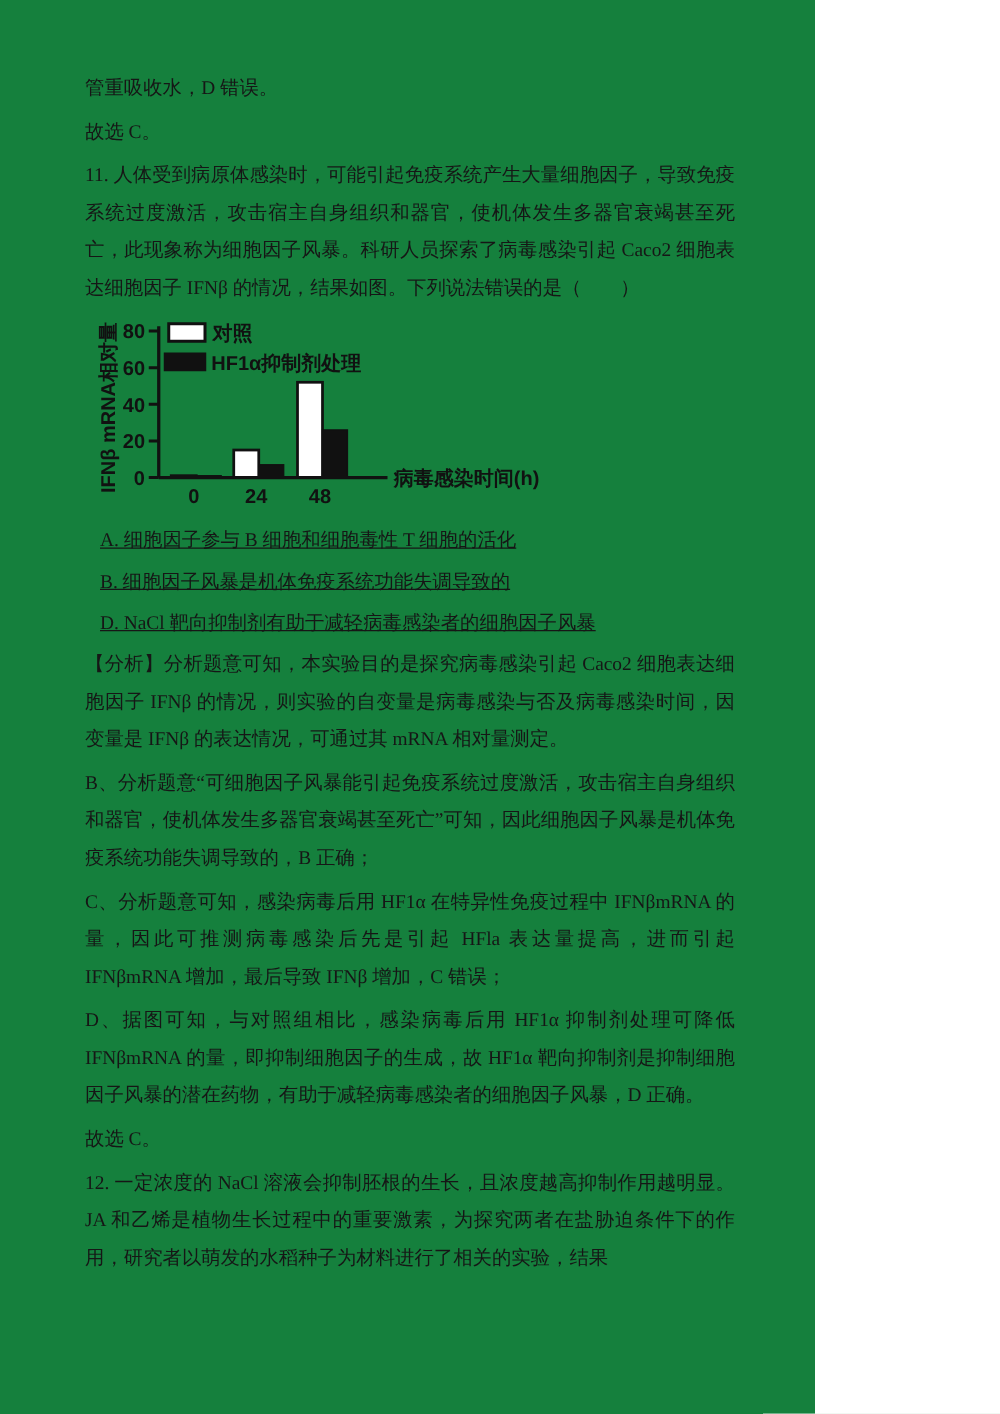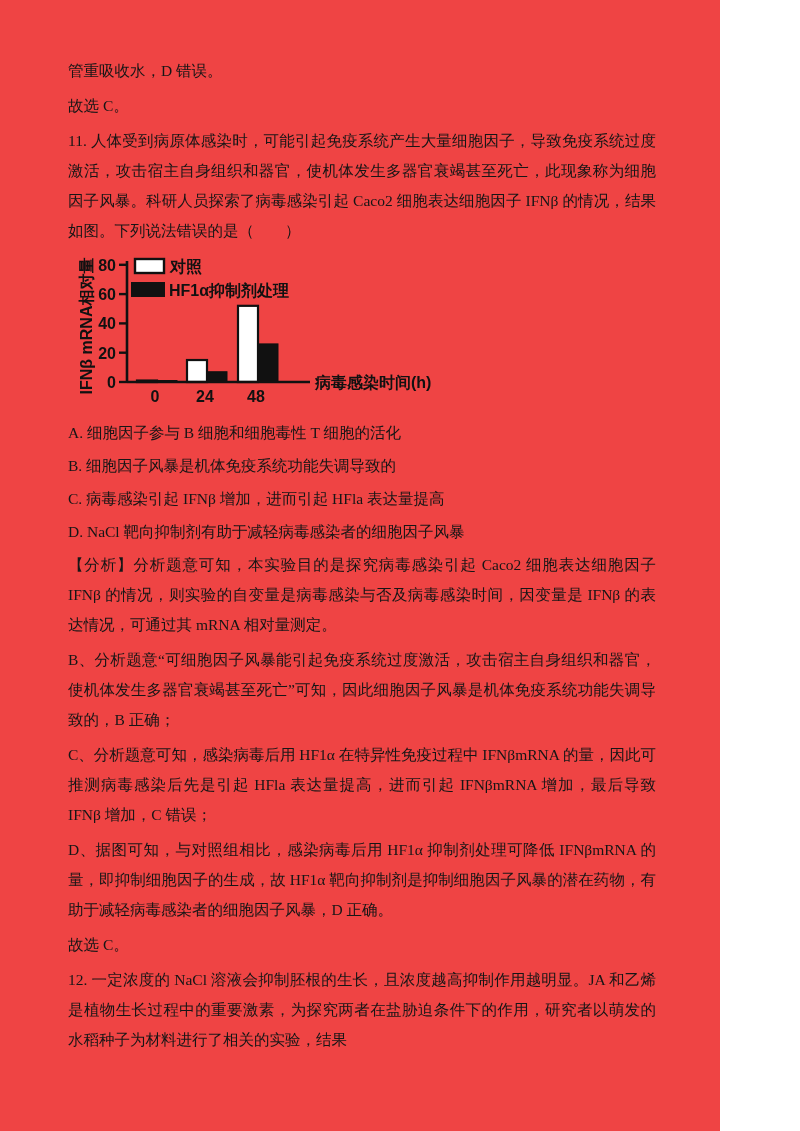--- a/index.html
+++ b/index.html
@@ -1,31 +1,31 @@
 <!DOCTYPE html>
 <html><head>
 <meta charset="utf-8">
 <style>
   html,body { margin:0; padding:0; background:#ffffff; }
   .page {
     position:relative;
-    width:720px; height:1131px;
-    background:#ef4444;
+    width:652px; height:1131px;
+    background:#15803d;
     overflow:hidden;
     font-family:"Liberation Serif","DejaVu Serif",serif;
     color:#161616;
   }
   .content {
     padding:56px 64px 0 68px;
     font-size:15.5px;
     line-height:30px;
     text-align:justify;
   }
   .content p { margin:0 0 5px 0; }
-  .content p.option { margin:0 0 3px 0; }
+  .content p.option { margin:0 0 3px 12px;text-decoration:underline; }
   .figure {
     margin:4px 0 10px 10px;
     line-height:0;
   }
   .ct {
     font-family:"Liberation Sans","DejaVu Sans",sans-serif;
     font-weight:700;
     font-size:16px;
     fill:#111111;
   }
@@ -68,21 +68,20 @@
           <text x="92" y="21" text-anchor="start" class="ct">对照</text>
           <rect x="53" y="31" width="34" height="15" fill="#111111"></rect>
           <text x="91" y="45" text-anchor="start" class="ct">HF1α抑制剂处理</text>
           <text x="237" y="137" text-anchor="start" class="ct">病毒感染时间(h)</text>
           <text transform="translate(14,75) rotate(-90)" text-anchor="middle" class="ct">IFNβ mRNA相对量</text>
         </svg>
     </div>
 
     <p class="option">A. 细胞因子参与 B 细胞和细胞毒性 T 细胞的活化</p>
     <p class="option">B. 细胞因子风暴是机体免疫系统功能失调导致的</p>
-    <p class="option">C. 病毒感染引起 IFNβ 增加，进而引起 HFla 表达量提高</p>
     <p class="option">D. NaCl 靶向抑制剂有助于减轻病毒感染者的细胞因子风暴</p>
 
     <p>【分析】分析题意可知，本实验目的是探究病毒感染引起 Caco2 细胞表达细胞因子 IFNβ 的情况，则实验的自变量是病毒感染与否及病毒感染时间，因变量是 IFNβ 的表达情况，可通过其 mRNA 相对量测定。</p>
     <p>B、分析题意“可细胞因子风暴能引起免疫系统过度激活，攻击宿主自身组织和器官，使机体发生多器官衰竭甚至死亡”可知，因此细胞因子风暴是机体免疫系统功能失调导致的，B 正确；</p>
     <p>C、分析题意可知，感染病毒后用 HF1α 在特异性免疫过程中 IFNβmRNA 的量，因此可推测病毒感染后先是引起 HFla 表达量提高，进而引起 IFNβmRNA 增加，最后导致 IFNβ 增加，C 错误；</p>
     <p>D、据图可知，与对照组相比，感染病毒后用 HF1α 抑制剂处理可降低 IFNβmRNA 的量，即抑制细胞因子的生成，故 HF1α 靶向抑制剂是抑制细胞因子风暴的潜在药物，有助于减轻病毒感染者的细胞因子风暴，D 正确。</p>
     <p>故选 C。</p>
 
     <p>12. 一定浓度的 NaCl 溶液会抑制胚根的生长，且浓度越高抑制作用越明显。JA 和乙烯是植物生长过程中的重要激素，为探究两者在盐胁迫条件下的作用，研究者以萌发的水稻种子为材料进行了相关的实验，结果</p>
 

